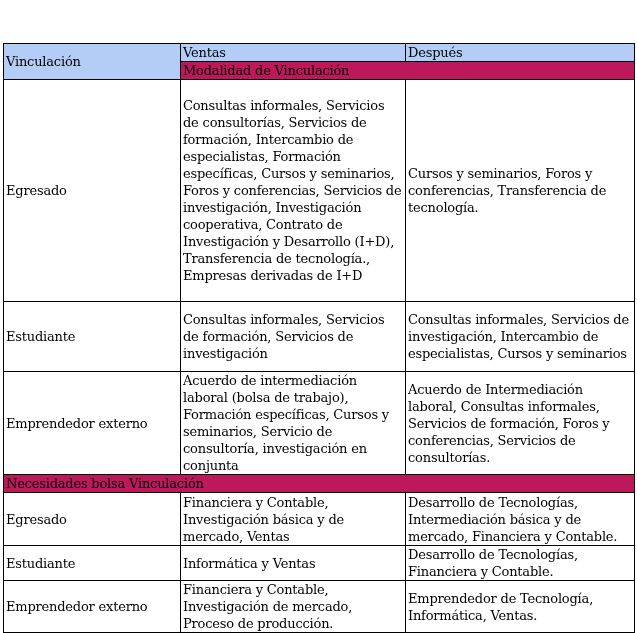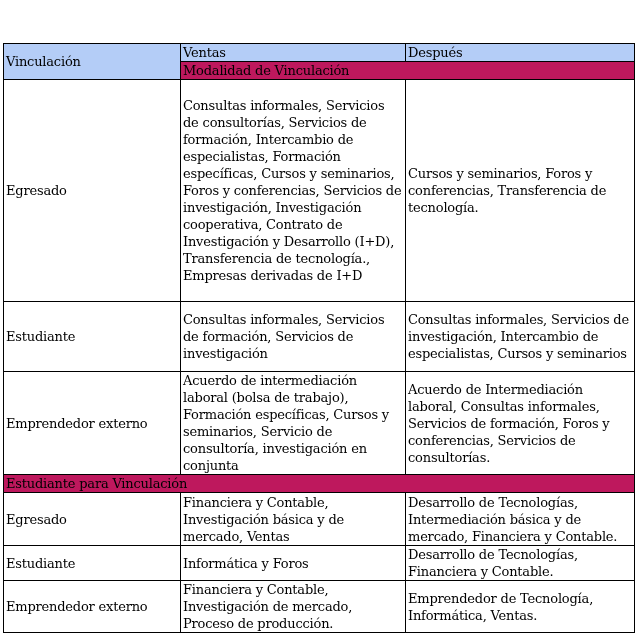--- a/index.html
+++ b/index.html
@@ -56,31 +56,31 @@
       <td>Consultas informales, Servicios de formación, Servicios de investigación</td>
       <td>Consultas informales, Servicios de investigación, Intercambio de especialistas, Cursos y seminarios</td>
     </tr>
     <tr style="height:102px;">
       <td>Emprendedor externo</td>
       <td>Acuerdo de intermediación laboral (bolsa de trabajo), Formación específicas, Cursos y seminarios, Servicio de consultoría, investigación en conjunta</td>
       <td>Acuerdo de Intermediación laboral, Consultas informales, Servicios de formación, Foros y conferencias, Servicios de consultorías.</td>
     </tr>
 
     <tr style="height:18px;">
-      <td class="sect" colspan="3">Estudiante para Vinculación</td>
+      <td class="sect" colspan="3">Necesidades bolsa Vinculación</td>
     </tr>
 
     <tr style="height:53px;">
       <td>Egresado</td>
       <td>Financiera y Contable, Investigación básica y de mercado, Ventas</td>
       <td>Desarrollo de Tecnologías, Intermediación básica y de mercado, Financiera y Contable.</td>
     </tr>
     <tr style="height:35px;">
       <td>Estudiante</td>
-      <td>Informática y Foros</td>
+      <td>Informática y Ventas</td>
       <td>Desarrollo de Tecnologías, Financiera y Contable.</td>
     </tr>
     <tr style="height:52px;">
       <td>Emprendedor externo</td>
       <td>Financiera y Contable, Investigación de mercado, Proceso de producción.</td>
       <td>Emprendedor de Tecnología, Informática, Ventas.</td>
     </tr>
   </tbody>
 </table>
 

